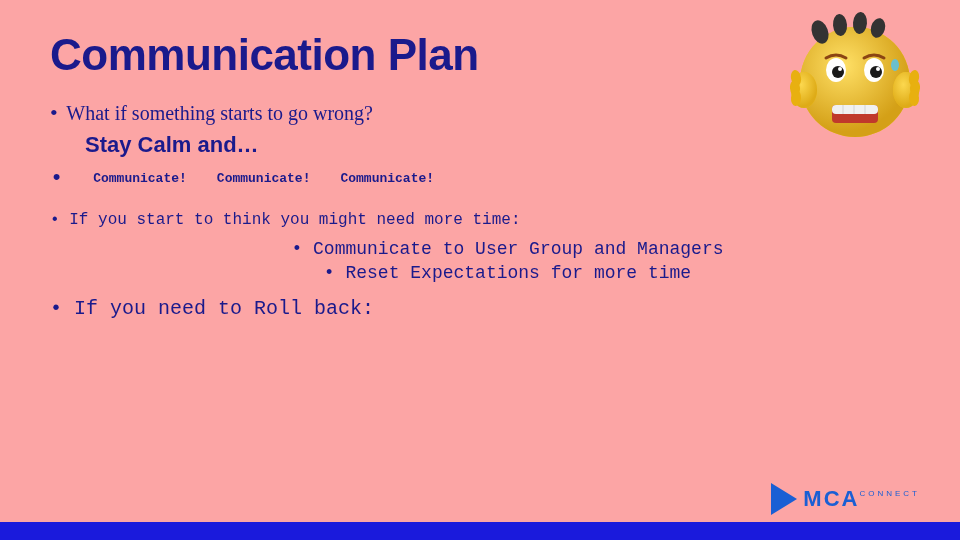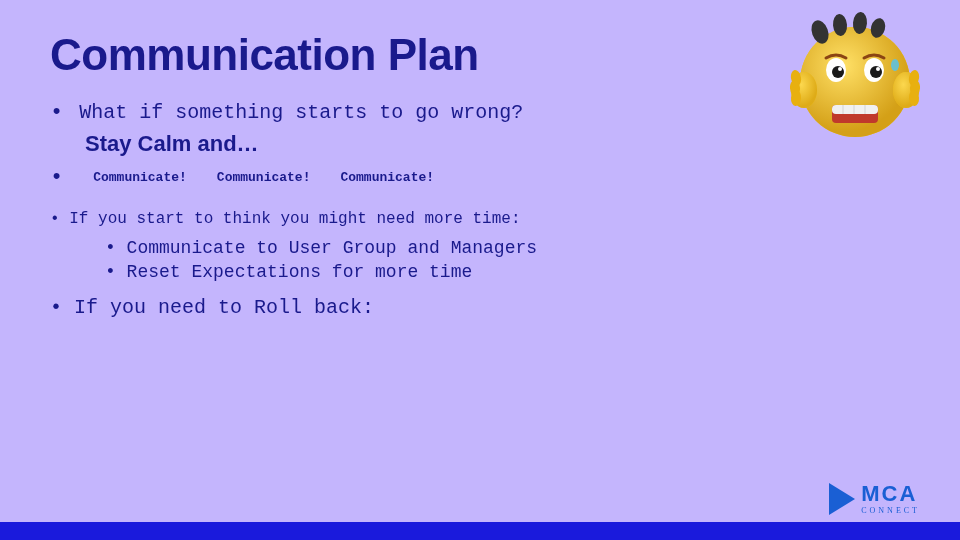--- a/index.html
+++ b/index.html
@@ -9,21 +9,21 @@
       height: 540px;
       overflow: hidden;
       font-family: 'Courier New', Courier, monospace;
       background: #fff;
       position: relative;
     }
 
     .slide {
       width: 960px;
       height: 540px;
-      background: #c4b5fd;
+      background: #fca5a5;
       position: relative;
       padding: 30px 50px 50px 50px;
     }
 
     .title {
       font-family: Arial, Helvetica, sans-serif;
       font-size: 44px;
       font-weight: bold;
       color: #1a1a8c;
       margin-bottom: 20px;
@@ -31,21 +31,21 @@
     }
 
     .content-area {
       margin-top: 10px;
     }
 
     .bullet-main {
       font-size: 20px;
       color: #1a1a8c;
       margin-bottom: 6px;
-      font-family: Liberation Mono, monospace;
+      font-family: Liberation Serif, serif;
     }
 
     .bullet-main span.bullet {
       color: #1a1a8c;
       font-size: 22px;
       margin-right: 4px;
     }
 
     .stay-calm {
       font-size: 22px;
@@ -85,20 +85,21 @@
 
     .sub-bullets {
       margin-left: 55px;
       margin-bottom: 14px;
     }
 
     .sub-bullet {
       font-size: 18px;
       color: #1a1a8c;
       margin-bottom: 4px;
+      text-align: center;
     }
 
     .sub-bullet::before {
       content: '• ';
       color: #1a1a8c;
     }
 
     .rollback-line {
       font-size: 20px;
       color: #1a1a8c;
@@ -137,35 +138,35 @@
     .mca-triangle {
       width: 0;
       height: 0;
       border-top: 16px solid transparent;
       border-bottom: 16px solid transparent;
       border-left: 26px solid #1a5fd4;
     }
 
     .mca-text {
       display: flex;
-      flex-direction: column;
+      flex-direction: row;
       align-items: flex-start;
     }
 
     .mca-main {
       font-family: Arial, sans-serif;
       font-size: 22px;
       font-weight: bold;
       color: #1a5fd4;
       letter-spacing: 2px;
       line-height: 1;
     }
 
     .mca-sub {
-      font-family: Liberation Serif, serif;
+      font-family: Liberation Sans, sans-serif;
       font-size: 8px;
       color: #1a5fd4;
       letter-spacing: 3px;
       margin-top: 1px;
     }
   </style>
 </head>
 <body>
 
 <div class="slide">

